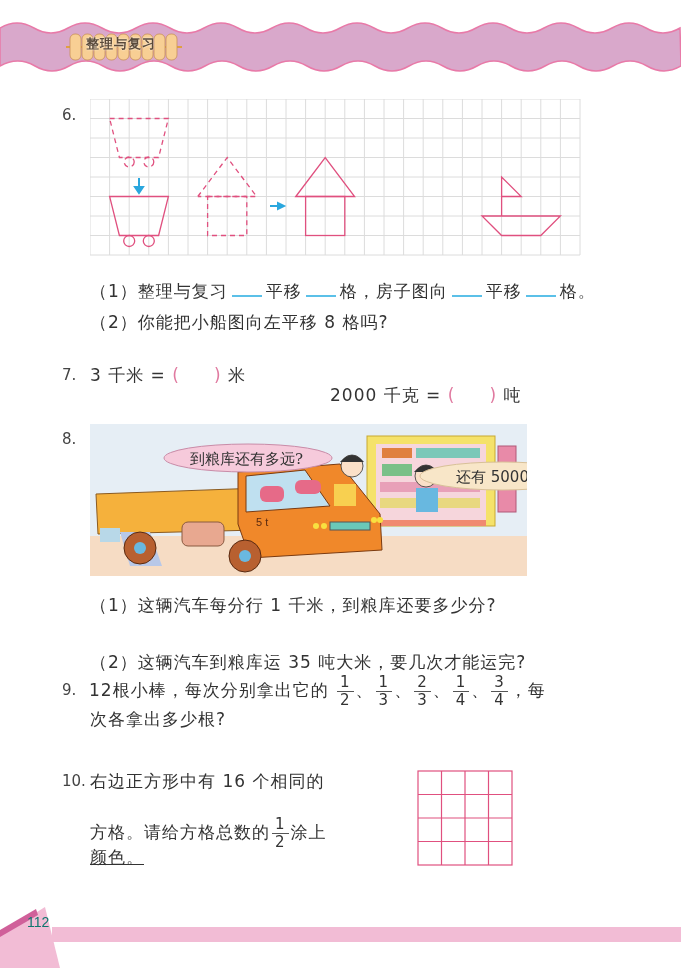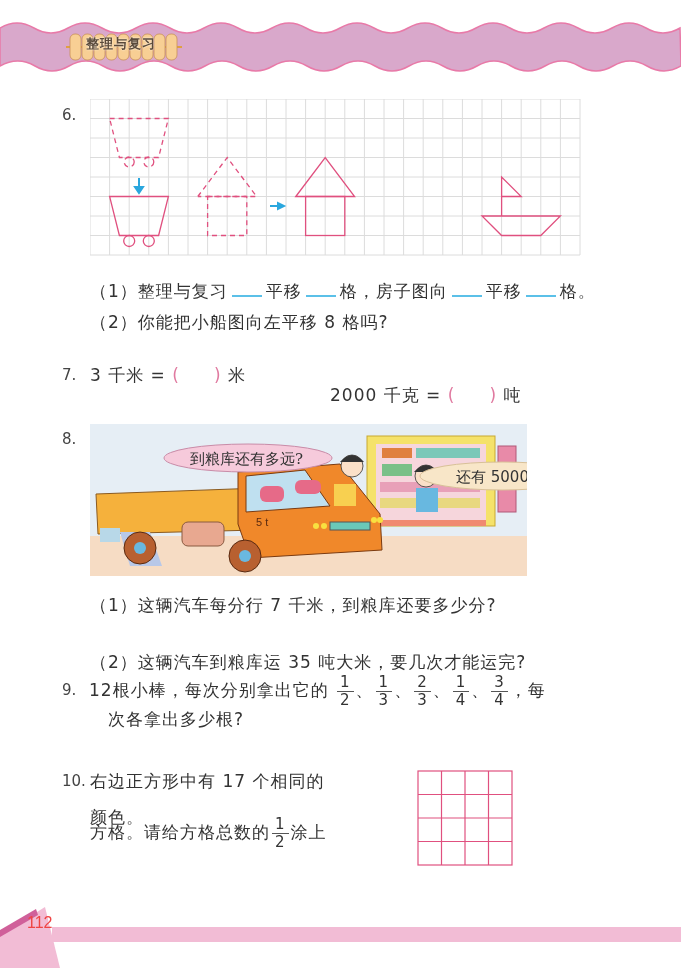--- a/index.html
+++ b/index.html
@@ -12,21 +12,21 @@
   .qnum{position:absolute;font-size:15px;color:#444;}
   .txt{position:absolute;font-size:17px;color:#333;white-space:nowrap;letter-spacing:1px;}
   .blank{display:inline-block;width:30px;border-bottom:2px solid #5bc0e8;margin:0 4px;height:14px;vertical-align:baseline;}
   .paren{color:#e07aa0;}
   .frac{display:inline-block;vertical-align:middle;text-align:center;font-size:15px;line-height:17px;margin:0 2px;}
   .frac span{display:block;padding:0 3px;}
   .frac .num{border-bottom:1px solid #555;}
   .grid-wrap{position:absolute;left:90px;top:99px;}
   .illus{position:absolute;left:90px;top:424px;width:437px;height:152px;}
   .square16{position:absolute;left:417px;top:770px;}
-  .pagenum{position:absolute;left:27px;top:914px;font-size:16px;color:#ef4444;font-family:"Liberation Sans",sans-serif;}
+  .pagenum{position:absolute;left:27px;top:914px;font-size:14px;color:#0f766e;font-family:"Liberation Sans",sans-serif;}
 </style>
 </head>
 <body>
 
 <svg class="banner" viewBox="0 0 681 58" preserveAspectRatio="none">
   <path d="M0,10 Q17,0 34,10 T68,10 T102,10 T136,10 T170,10 T204,10 T238,10 T272,10 T306,10 T340,10 T374,10 T408,10 T442,10 T476,10 T510,10 T544,10 T578,10 T612,10 T646,10 T680,10 L681,48 Q664,58 647,48 T613,48 T579,48 T545,48 T511,48 T477,48 T443,48 T409,48 T375,48 T341,48 T307,48 T273,48 T239,48 T205,48 T171,48 T137,48 T103,48 T69,48 T35,48 T0,48 Z" fill="#d9a8cb" stroke="#e87aa8" stroke-width="1.5"></path>
 </svg>
 <svg class="beads" viewBox="0 0 120 30">
   <line x1="2" y1="15" x2="118" y2="15" stroke="#e0a040" stroke-width="2"></line>
   <g fill="#f8cf94" stroke="#c89058" stroke-width="0.8">
@@ -179,39 +179,39 @@
   <circle cx="155" cy="132" r="16" fill="#b86030" stroke="#5a2a10"></circle>
     <circle cx="155" cy="132" r="6" fill="#6ab8e0"></circle>
 
   <ellipse cx="158" cy="34" rx="84" ry="14" fill="#f6cadb" stroke="#c88ca8"></ellipse>
   <text x="100" y="40" font-size="15" fill="#333" font-family="DejaVu Serif, serif">到粮库还有多远?</text>
   <ellipse cx="412" cy="52" rx="82" ry="14" fill="#f8e6c8" stroke="#d8c098"></ellipse>
   <text x="366" y="58" font-size="15" fill="#333" font-family="DejaVu Sans, sans-serif">还有 5000 米。</text>
 </svg>
 
 <div class="txt" style="left:90px;top:594px;">
-  <span>（1）</span><span>这辆汽车每分行 7 千米，到粮库还要多少分?</span>
+  <span>（1）</span><span>这辆汽车每分行 1 千米，到粮库还要多少分?</span>
 </div>
 <div class="txt" style="left:90px;top:651px;">
   <span>（2）</span><span>这辆汽车到粮库运 35 吨大米，要几次才能运完?</span>
 </div>
 
 <div class="qnum" style="left:62px;top:681px;">9.</div>
 <div class="txt" style="left:89px;top:670px;line-height:40px;">
   <span>12根小棒，每次分别拿出它的</span>
   <span class="frac"><span class="num">1</span><span>2</span></span><span>、</span><span class="frac"><span class="num">1</span><span>3</span></span><span>、</span><span class="frac"><span class="num">2</span><span>3</span></span><span>、</span><span class="frac"><span class="num">1</span><span>4</span></span><span>、</span><span class="frac"><span class="num">3</span><span>4</span></span><span>，每</span>
 </div>
-<div class="txt" style="left:90px;top:708px;margin-left:18px;">次各拿出多少根?</div>
+<div class="txt" style="left:90px;top:708px;">次各拿出多少根?</div>
 
 <div class="qnum" style="left:62px;top:772px;">10.</div>
-<div class="txt" style="left:90px;top:770px;">右边正方形中有 17 个相同的</div>
+<div class="txt" style="left:90px;top:770px;">右边正方形中有 16 个相同的</div>
 <div class="txt" style="left:90px;top:800px;line-height:40px;margin-top:12px;">
   <span>方格。请给方格总数的</span><span class="frac"><span class="num">1</span><span>2</span></span><span>涂上</span>
 </div>
-<div class="txt" style="left:90px;top:806px;">颜色。</div>
+<div class="txt" style="left:90px;top:846px;text-decoration:underline;">颜色。</div>
 <svg class="square16" width="96" height="96" viewBox="0 0 96 96">
   <g stroke="#e0507f" stroke-width="1.2" fill="#fff">
     <rect x="1" y="1" width="94" height="94"></rect>
     <line x1="24.5" y1="1" x2="24.5" y2="95"></line>
       <line x1="48" y1="1" x2="48" y2="95"></line>
       <line x1="71.5" y1="1" x2="71.5" y2="95"></line>
     <line x1="1" y1="24.5" x2="95" y2="24.5"></line>
       <line x1="1" y1="48" x2="95" y2="48"></line>
       <line x1="1" y1="71.5" x2="95" y2="71.5"></line>
   </g>

